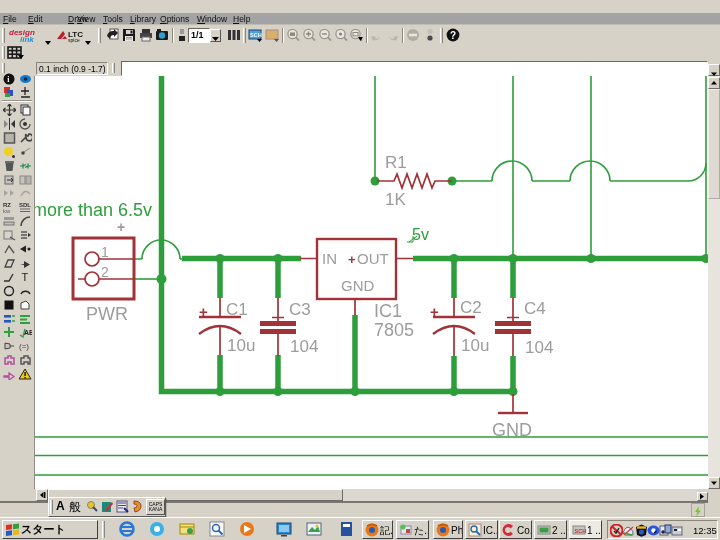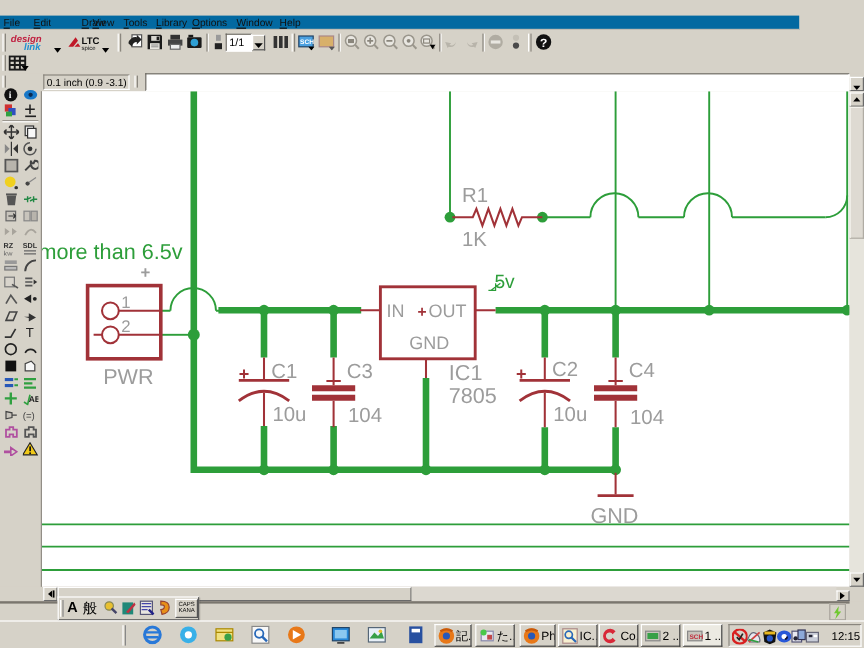--- a/index.html
+++ b/index.html
@@ -5,21 +5,21 @@
 html,body{width:720px;height:540px;overflow:hidden;font-family:"Liberation Sans",sans-serif;background:#d6d2c8}
 .abs{position:absolute}
 #win{position:relative;width:720px;height:540px}
 
 #title{left:0;top:0;width:720px;height:13px;background:linear-gradient(to right,#17317e 0%,#3a5cae 35%,#7a9cd8 65%,#a6c6ee 92%);color:#fff;font-size:8.3px;font-weight:bold;line-height:13px;white-space:nowrap;letter-spacing:-0.22px}
 #title .txt{position:absolute;left:15px;top:0}
 .schico{position:absolute;left:2px;top:1px;width:11px;height:11px;background:#c8c4bc;border:1px solid #888;font-size:5px;font-weight:bold;color:#fff;text-align:center;line-height:9px}
 .schico i{font-style:normal;background:#a03030;display:block;margin:1px;height:7px;line-height:7px}
 .tbtn{position:absolute;top:1px;width:11px;height:11px;background:#d6d2c8;border:1px solid;border-color:#fff #6a6a6a #6a6a6a #fff;font-size:8px;line-height:9px;text-align:center;color:#000;font-weight:bold}
 
-#menu{left:0;top:13px;width:666px;height:12px;background:#0369a1;font-size:8.5px;color:#111;border-bottom:1px solid #c0bcb4}
+#menu{left:0;top:13px;width:720px;height:12px;background:#a3a3a3;font-size:8.5px;color:#111;border-bottom:1px solid #c0bcb4}
 #menu span{position:absolute;top:1px}
 #menu u{text-decoration:underline}
 
 #tb1{left:0;top:25px;width:720px;height:20px;background:#d6d2c8}
 #tb2{left:0;top:45px;width:720px;height:16px;background:#d6d2c8}
 .grip{position:absolute;width:3px;border-left:1px solid #fff;border-right:1px solid #8a867e}
 .vsep{position:absolute;width:2px;border-left:1px solid #8a867e;border-right:1px solid #fff}
 
 #cmdrow{left:0;top:61px;width:720px;height:15px;background:#d6d2c8}
 #coord{position:absolute;left:36px;top:1px;width:72px;height:13px;background:#d6d2c8;border:1px solid;border-color:#8a867e #fff #fff #8a867e;font-size:8.5px;line-height:12px;color:#000;padding-left:2px;white-space:nowrap}
@@ -93,21 +93,21 @@
  <span class="abs" style="left:155px;top:3px;width:14px;height:14px;"><svg width="14" height="14">
           <rect x="1" y="3" width="12" height="9" rx="1" fill="#1a1a1a"></rect>
           <circle cx="7" cy="7.5" r="3.2" fill="#2e9fd4"></circle>
           <rect x="2" y="1" width="4" height="2" fill="#1a1a1a"></rect>
         </svg></span>
  <span class="vsep" style="left:172px;top:3px;height:15px"></span>
  <span class="abs" style="left:178px;top:3px;width:8px;height:14px;"><svg width="8" height="14">
           <rect x="2" y="1" width="4" height="5" fill="#9a9a9a"></rect>
           <rect x="1" y="8" width="6" height="5" fill="#222"></rect>
         </svg></span>
- <span class="abs" style="left:188px;top:3px;width:52px;height:15px;">
+ <span class="abs" style="left:188px;top:3px;width:52px;height:15px;font-weight:bold;">
         <span class="abs" style="left:0;top:0;width:22px;height:15px;background:#fff;border:1px solid;border-color:#6a665e #fff #fff #6a665e;font-size:9px;line-height:13px;padding-left:2px;color:#000">1/1</span>
         <span class="abs" style="left:22px;top:1px;width:11px;height:13px;background:#d6d2c8;border:1px solid;border-color:#fff #555 #555 #fff"><svg width="9" height="11">
             <path d="M1,4 L8,4 L4.5,8 Z" fill="#000"></path>
           </svg></span>
       </span>
  <span class="abs" style="left:227px;top:3px;width:14px;height:14px;"><svg width="14" height="14">
           <rect x="1" y="2" width="3" height="10" fill="#333"></rect>
           <rect x="5.5" y="2" width="3" height="10" fill="#333"></rect>
           <rect x="10" y="2" width="3" height="10" fill="#333"></rect>
         </svg></span>
@@ -179,21 +179,21 @@
             <line x1="5.3" y1="1" x2="5.3" y2="12" stroke="#1a1a1a" stroke-width="1.6"></line>
             <line x1="9.6" y1="1" x2="9.6" y2="12" stroke="#1a1a1a" stroke-width="1.6"></line>
             <line x1="1" y1="4.6" x2="14" y2="4.6" stroke="#1a1a1a" stroke-width="1.6"></line>
             <line x1="1" y1="8.2" x2="14" y2="8.2" stroke="#1a1a1a" stroke-width="1.6"></line>
           </g>
           <path d="M11,9 l6,0 -3,4 Z" fill="#000"></path>
         </svg></span>
 </div>
 <div class="abs" id="cmdrow">
  <span class="grip" style="left:2px;top:2px;height:10px"></span>
- <span id="coord">0.1 inch (0.9 -3.1)</span>
+ <span id="coord">0.1 inch (0.9 -1.7)</span>
  <span class="grip" style="left:112px;top:2px;height:10px"></span>
  <span id="cmdin"></span>
  <span class="abs" style="left:708px;top:3px;width:12px;height:12px;background:#d6d2c8;border:1px solid;border-color:#fff #6a6a6a #6a6a6a #fff"><svg width="10" height="10">
           <path d="M2,3.5 L8,3.5 L5,7 Z" fill="#000"></path>
         </svg></span>
 </div>
 <div class="abs" id="pal">
  <span class="abs" style="left:2px;top:24px;width:30px;height:2px;border-top:1px solid #9a968e;border-bottom:1px solid #fff"></span>
  <span class="pi" style="left:3px;top:-3px"><svg width="13" height="12">
           <circle cx="6" cy="6" r="5.5" fill="#111"></circle>
@@ -507,20 +507,28 @@
           <rect x="1" y="1" width="10" height="11" fill="#e8e6e0" stroke="#557"></rect>
           <path d="M2,3 h8 M2,5.5 h8 M2,8 h5" stroke="#44a"></path>
           <path d="M8,8 l4,4" stroke="#228" stroke-width="2"></path>
         </svg></span>
  <span class="abs" style="left:82px;top:2px;width:13px;height:14px"><svg width="13" height="14">
           <path d="M3,1 Q10,1 10,6 Q10,11 4,12 L3,8 Q6,8 6,5.5 Q6,4 3,4 Z" fill="#e89018" stroke="#943"></path>
         </svg></span>
  <span class="abs" style="left:97px;top:1px;width:19px;height:16px;background:#d6d2c8;border:1px solid;border-color:#fff #555 #555 #fff;font-size:5px;line-height:5px;color:#000;text-align:center;padding-top:2px">CAPS<br>KANA</span>
 </div>
 <div class="abs" id="task">
+ <span id="start"><svg width="16" height="14" style="vertical-align:-3px;margin-left:2px">
+          <g transform="skewY(-6)">
+            <rect x="1" y="3" width="6" height="5" fill="#e03020"></rect>
+            <rect x="8" y="3" width="6" height="5" fill="#30a040"></rect>
+            <rect x="1" y="9" width="6" height="5" fill="#2060c0"></rect>
+            <rect x="8" y="9" width="6" height="5" fill="#e8b820"></rect>
+          </g>
+        </svg><span style="font-size:11px">スタート</span></span>
  <span class="abs" style="left:102px;top:3px;width:3px;height:17px;border-left:1px solid #fff;border-right:1px solid #888"></span>
  <span class="qli" style="left:119px"><svg width="16" height="16">
           <circle cx="8" cy="8" r="6.5" fill="none" stroke="#2878d8" stroke-width="2.6"></circle>
           <path d="M2,6 h12 M2,10 h11" stroke="#2878d8" stroke-width="2"></path>
         </svg></span>
  <span class="qli" style="left:149px"><svg width="16" height="16">
           <circle cx="8" cy="8" r="7" fill="#38b0e8"></circle>
           <circle cx="8" cy="8" r="3" fill="#fff"></circle>
         </svg></span>
  <span class="qli" style="left:179px"><svg width="16" height="16">
@@ -627,16 +635,16 @@
         <span class="abs" style="left:51px;top:3px;width:13px;height:13px"><svg width="13" height="13">
             <rect x="1" y="2" width="8" height="9" fill="#e8e8f0" stroke="#557"></rect>
             <rect x="6" y="1" width="6" height="8" fill="#8ca8d8" stroke="#335"></rect>
             <circle cx="4" cy="8" r="1.8" fill="#223"></circle>
           </svg></span>
         <span class="abs" style="left:63px;top:3px;width:13px;height:13px"><svg width="13" height="13">
             <rect x="1" y="3" width="10" height="8" fill="#c8ccd8" stroke="#667"></rect>
             <rect x="3" y="5" width="3" height="2" fill="#223"></rect>
             <rect x="7" y="5" width="3" height="2" fill="#fff"></rect>
           </svg></span>
-        <span class="abs" style="left:85px;top:4px;color:#000;font-size:9.5px">12:15</span>
+        <span class="abs" style="left:85px;top:4px;color:#000;font-size:9.5px">12:35</span>
       </span>
 </div>
 </div>
 
 </body></html>

